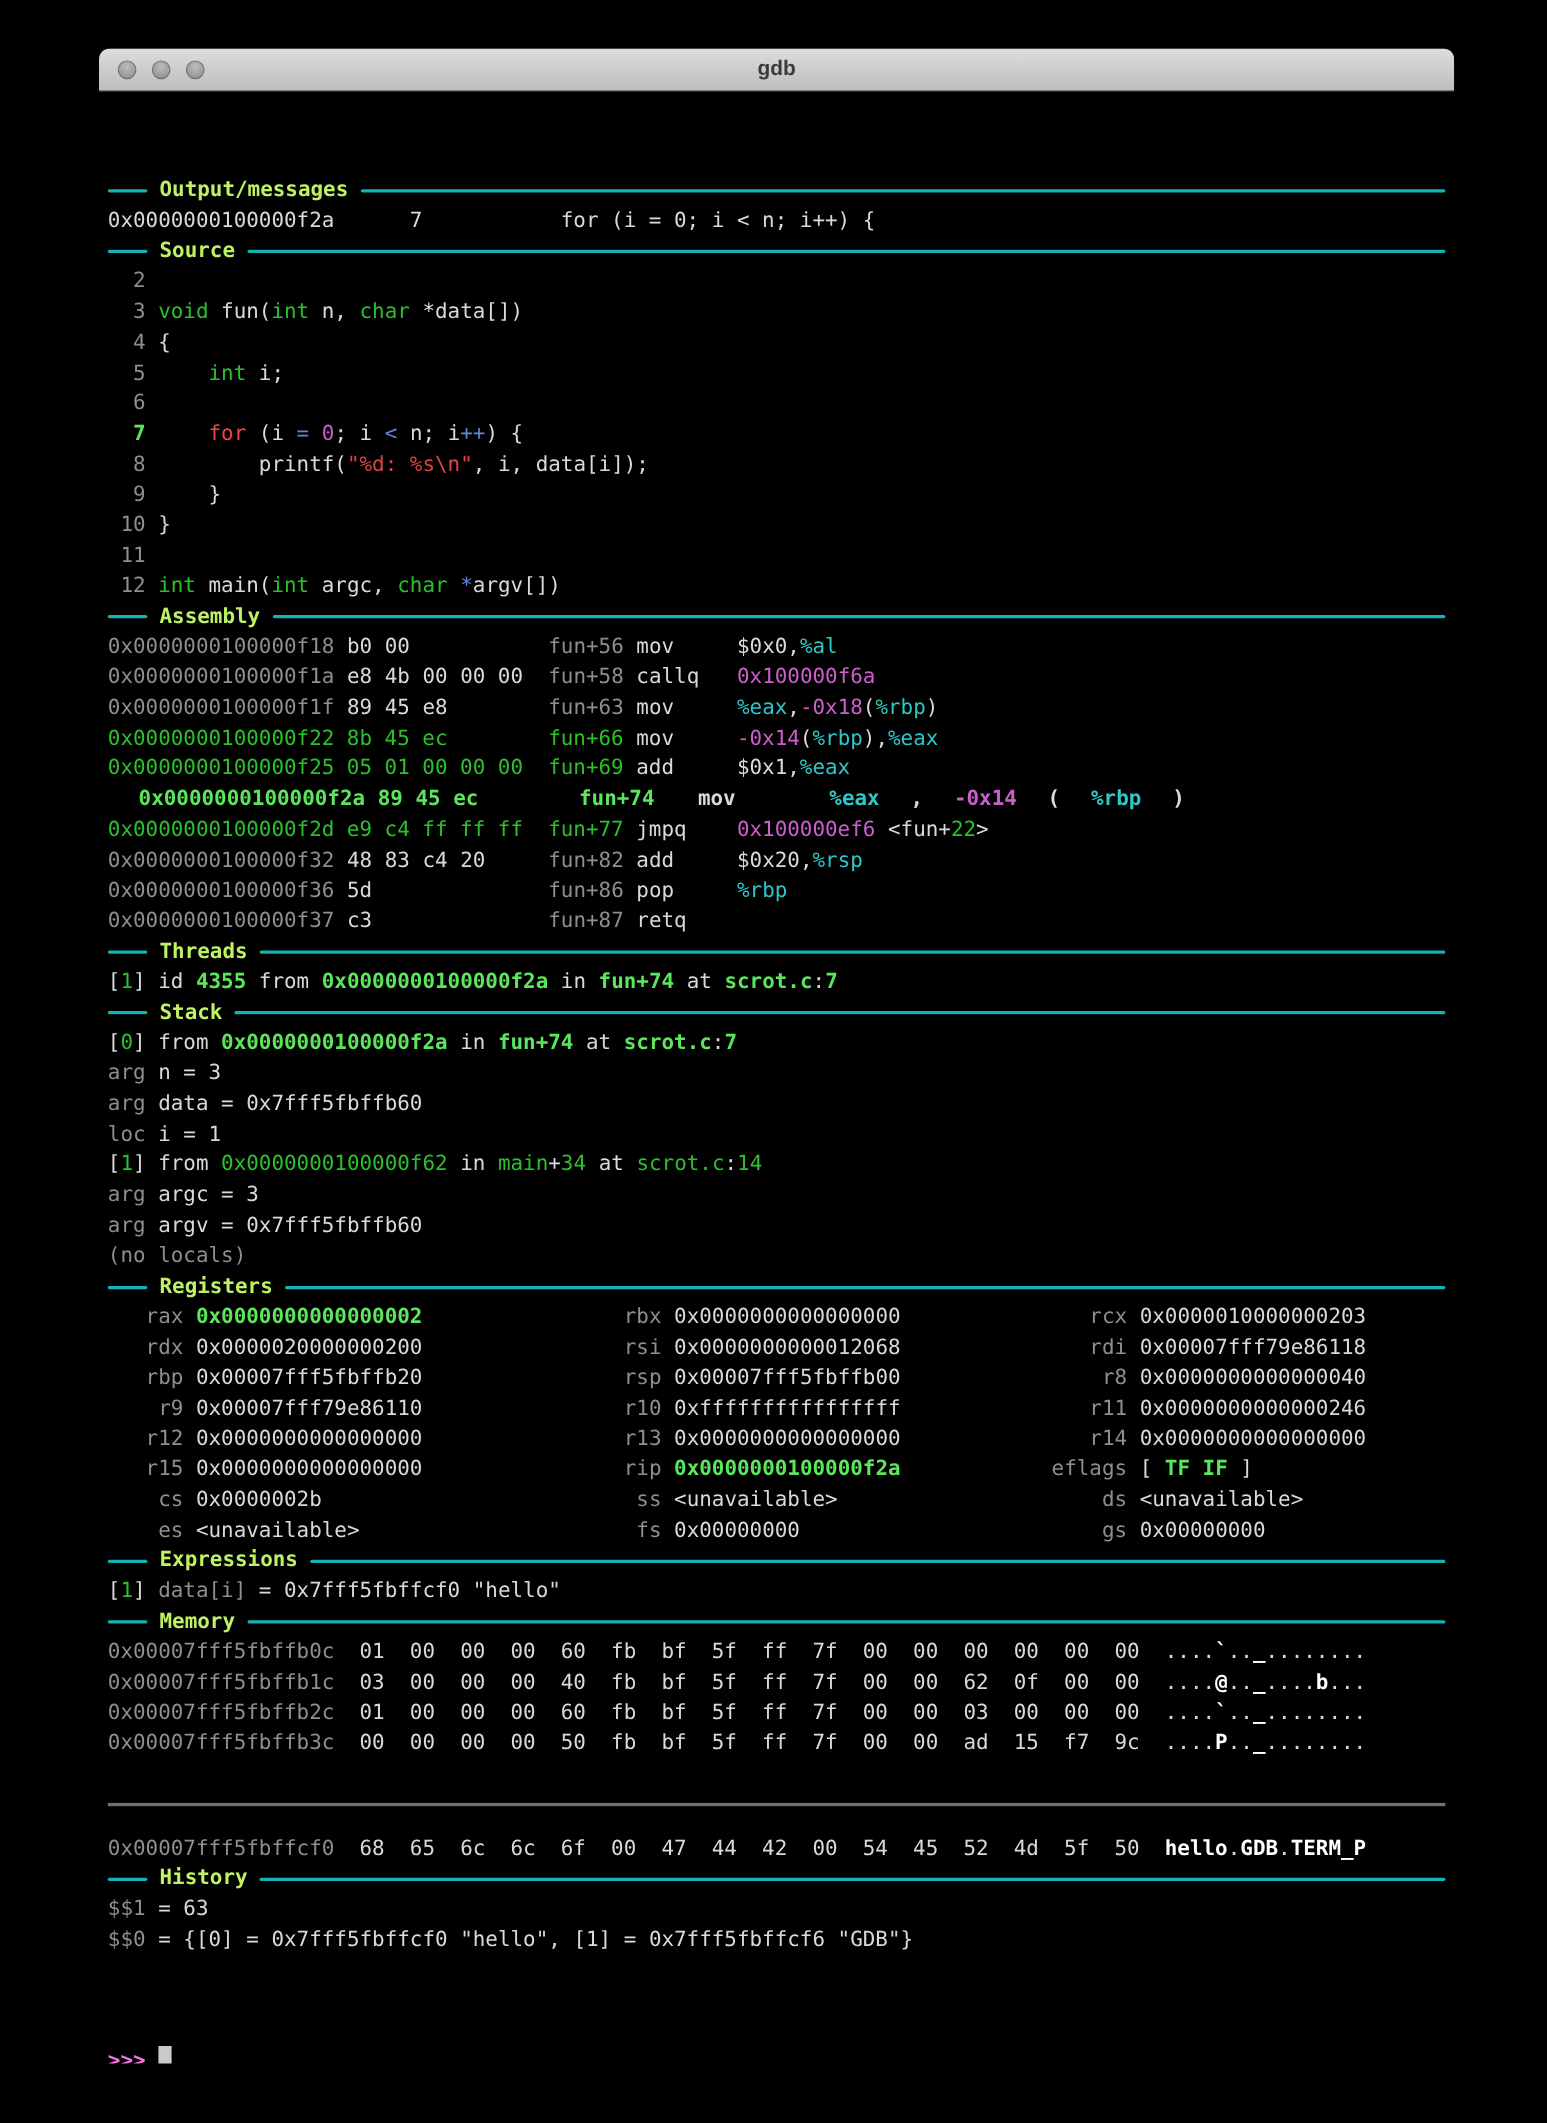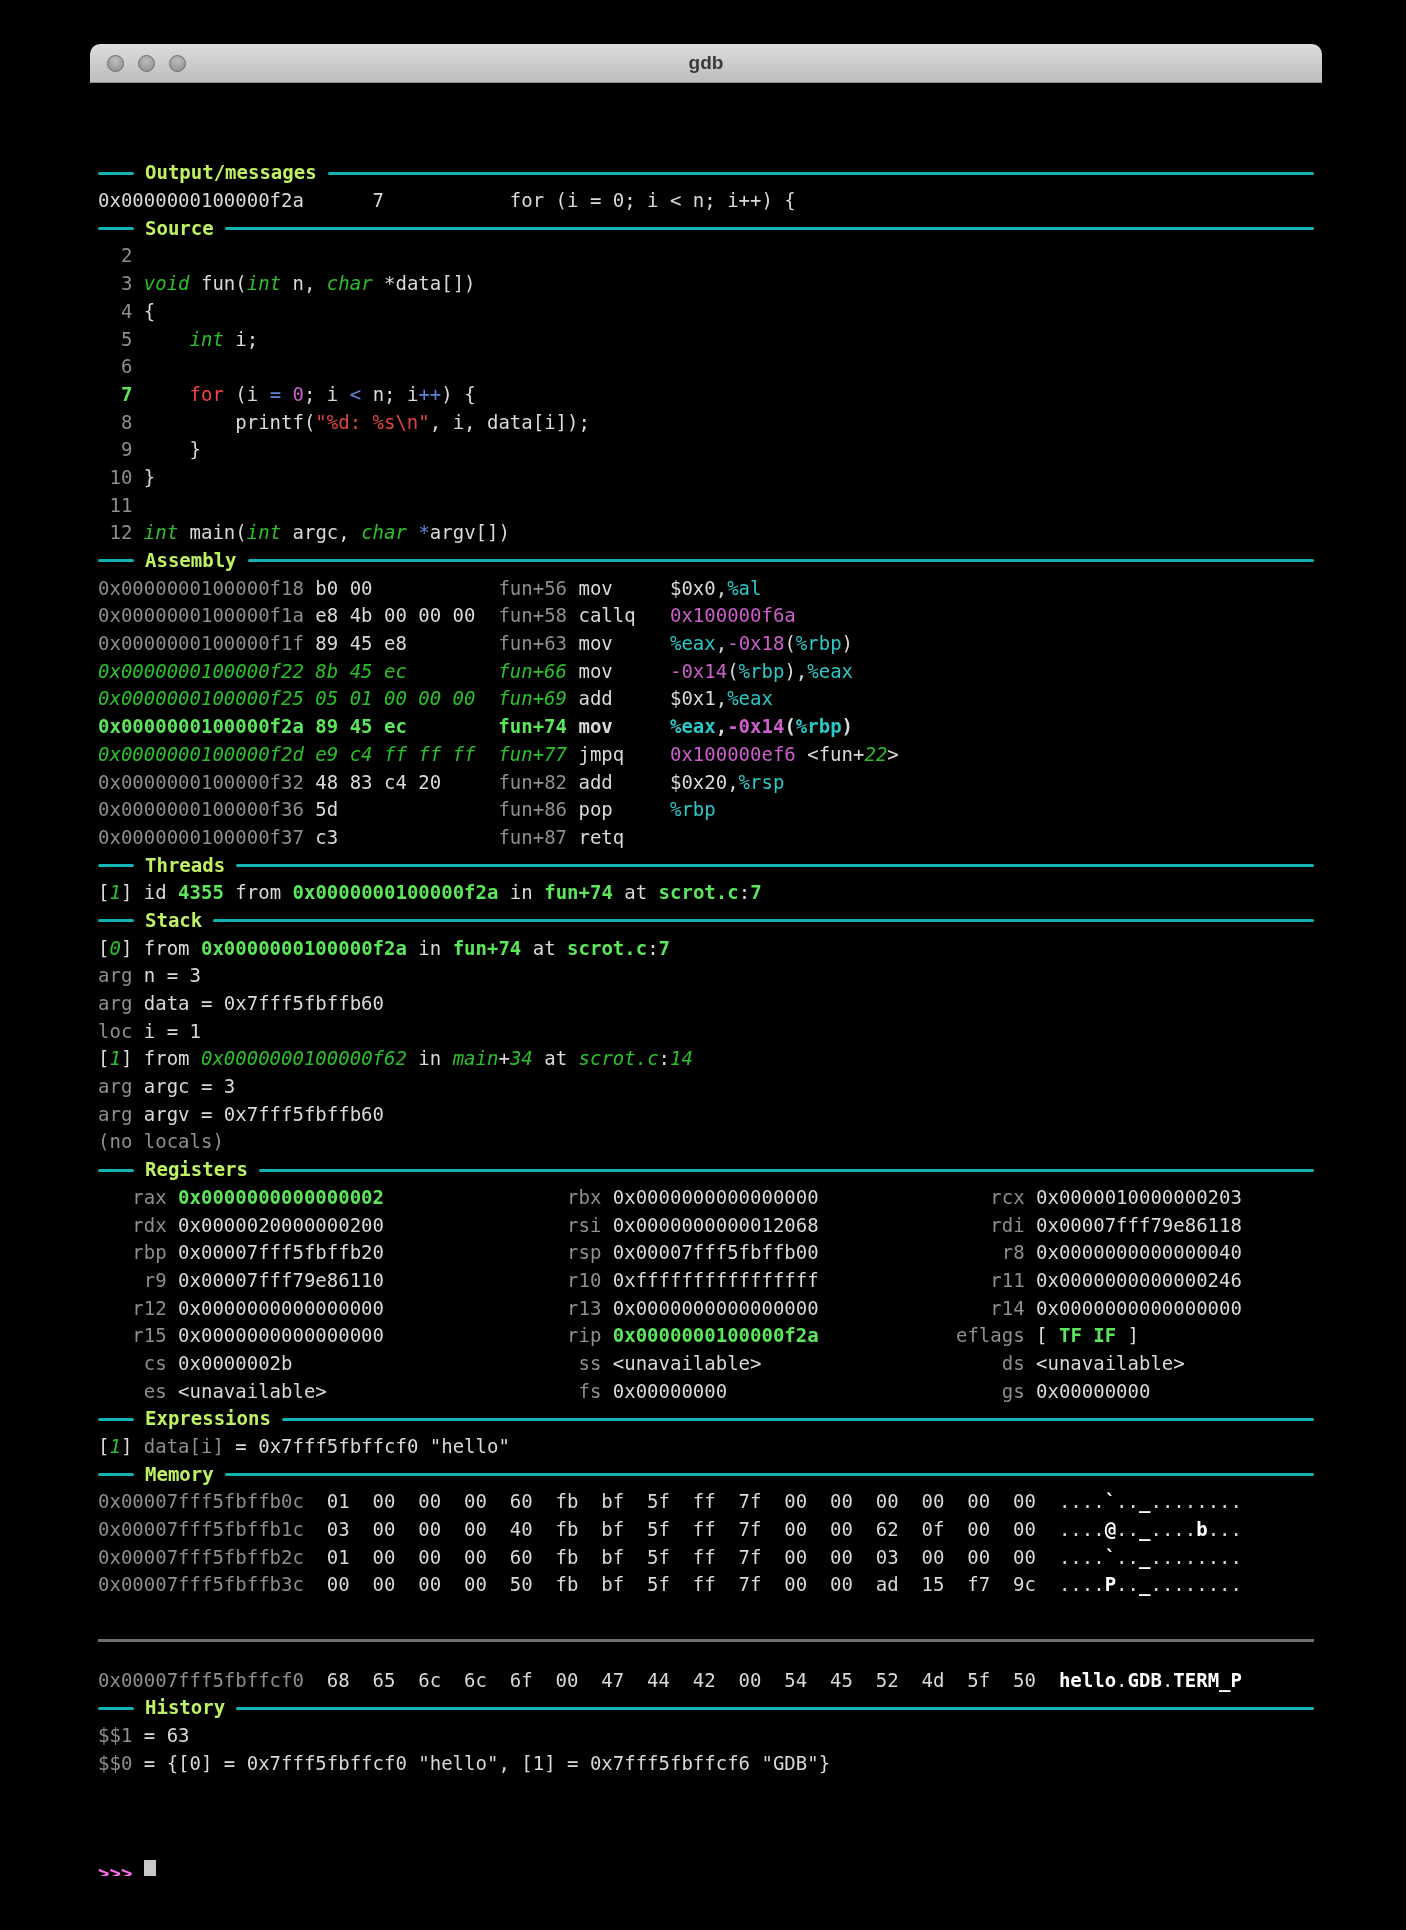--- a/index.html
+++ b/index.html
@@ -19,29 +19,29 @@
         padding:21px 8px 0 8px;white-space:pre;color:#d9d9d9;}
   .tline{height:27.7px;}
   .sec-header{display:flex;align-items:center;height:27.7px;}
   .rule{height:3px;background:#14b3b3;border-radius:2px;}
   .rule-short{width:36px;flex:none;}
   .rule-long{flex:1;}
   .sec-label{padding:0 11px;color:#bef264;font-weight:bold;flex:none;}
   .c-w{color:#d9d9d9;}
   .c-W{color:#ffffff;font-weight:bold;}
   .c-g{color:#8e8e8e;}
-  .c-G{color:#2bc02b;font-style:italic;}
+  .c-G{color:#2bc02b;}
   .c-GB{color:#5ce65c;font-weight:bold;}
   .c-y{color:#ef4444;}
   .c-c{color:#2ec7c7;}
   .c-m{color:#cd5fcd;}
   .c-r{color:#de4343;}
   .c-b{color:#5c84d8;}
   .c-p{color:#fb70e6;font-weight:bold;}
-  .bold-line span{font-weight:bold;}
+  .bold-line span{font-weight:bold;margin-left:28px;}
   .mem-divider{height:3px;background:#6f6f6f;width:100%;margin-top:12px;}
   .cursor{display:inline-block;width:12px;height:25px;background:#c9c9c9;
           vertical-align:middle;transform:translateY(-2px);}
 </style>
 </head>
 <body>
 
 <div class="window">
   <div class="titlebar">
     <div class="lights">

